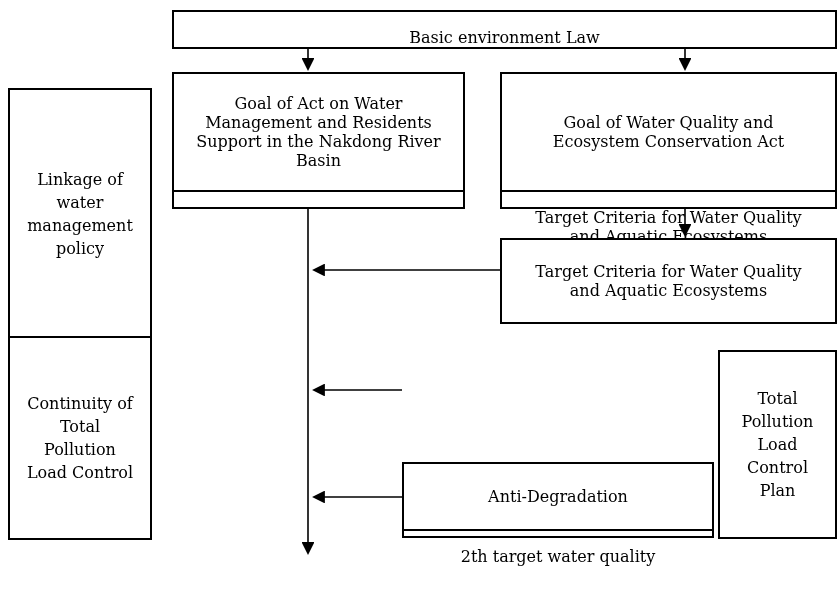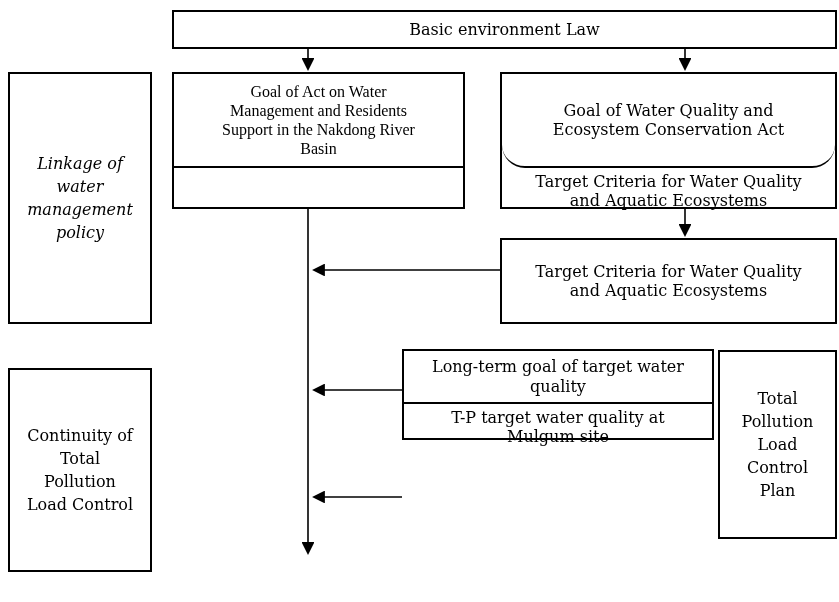--- a/index.html
+++ b/index.html
@@ -24,21 +24,21 @@
     background: #ffffff;
     display: flex;
     flex-direction: column;
   }
   .cell {
     display: flex;
     align-items: center;
     justify-content: center;
     text-align: center;
     white-space: pre-line;
-    padding: 4px 6px;
+    padding: 16px 6px;
     font-size: 16px;
     line-height: 1.2;
   }
   .cell.grow { flex: 1 1 auto; }
   .cell.divided { border-bottom: 2px solid #000000; }
   .cell.roomy { line-height: 1.45; }
   .arrows {
     position: absolute;
     left: 0;
     top: 0;
@@ -62,63 +62,61 @@
     <line x1="308" y1="205" x2="308" y2="553" stroke="#000000" stroke-width="1.6" marker-end="url(#ah)"></line>
     <line x1="500" y1="270" x2="314" y2="270" stroke="#000000" stroke-width="1.6" marker-end="url(#ah)"></line>
     <line x1="402" y1="390" x2="314" y2="390" stroke="#000000" stroke-width="1.6" marker-end="url(#ah)"></line>
     <line x1="402" y1="497" x2="314" y2="497" stroke="#000000" stroke-width="1.6" marker-end="url(#ah)"></line>
   </svg>
 
   <div class="box" style="left:172px; top:10px; width:661px; height:35px;">
     <div class="cell grow">Basic environment Law</div>
   </div>
 
-  <div class="box" style="left:8px; top:72px; width:140px; height:248px;font-style:italic;">
+  <div class="box" style="left:8px; top:88px; width:140px; height:248px;">
     <div class="cell grow roomy">Linkage of
 water
 management
 policy</div>
   </div>
 
-  <div class="box" style="left:172px; top:72px; width:289px; height:133px;font-family:Liberation Serif, serif;">
+  <div class="box" style="left:172px; top:72px; width:289px; height:133px;">
     <div class="cell divided" style="flex:0 0 84px;">Goal of Act on Water
 Management and Residents
 Support in the Nakdong River
 Basin</div>
   </div>
 
   <div class="box" style="left:500px; top:72px; width:333px; height:133px;">
-    <div class="cell divided" style="flex:0 0 84px;border-radius:23px;">Goal of Water Quality and
+    <div class="cell divided" style="flex:0 0 84px;">Goal of Water Quality and
 Ecosystem Conservation Act</div>
     <div class="cell grow">Target Criteria for Water Quality
 and Aquatic Ecosystems</div>
   </div>
 
   <div class="box" style="left:500px; top:238px; width:333px; height:82px;">
     <div class="cell grow">Target Criteria for Water Quality
 and Aquatic Ecosystems</div>
   </div>
 
-  <div class="box" style="left:8px; top:368px; width:140px; height:200px;">
+  <div class="box" style="left:8px; top:336px; width:140px; height:200px;">
     <div class="cell grow roomy">Continuity of
 Total
 Pollution
 Load Control</div>
   </div>
 
-  <div class="box" style="left:402px; top:349px; width:308px; height:87px;">
-    <div class="cell divided" style="flex:0 0 43px;">Long-term goal of target water
-quality</div>
-    <div class="cell grow">T-P target water quality at
-Mulgum site</div>
-  </div>
 
   <div class="box" style="left:718px; top:350px; width:115px; height:185px;">
     <div class="cell grow roomy">Total
 Pollution
 Load
 Control
 Plan</div>
   </div>
 
+  <div class="box" style="left:402px; top:462px; width:308px; height:72px;">
+    <div class="cell divided" style="flex:0 0 33px;">Anti-Degradation</div>
+    <div class="cell grow">2th target water quality</div>
+  </div>
 
 
 </div>
 
 </body></html>

